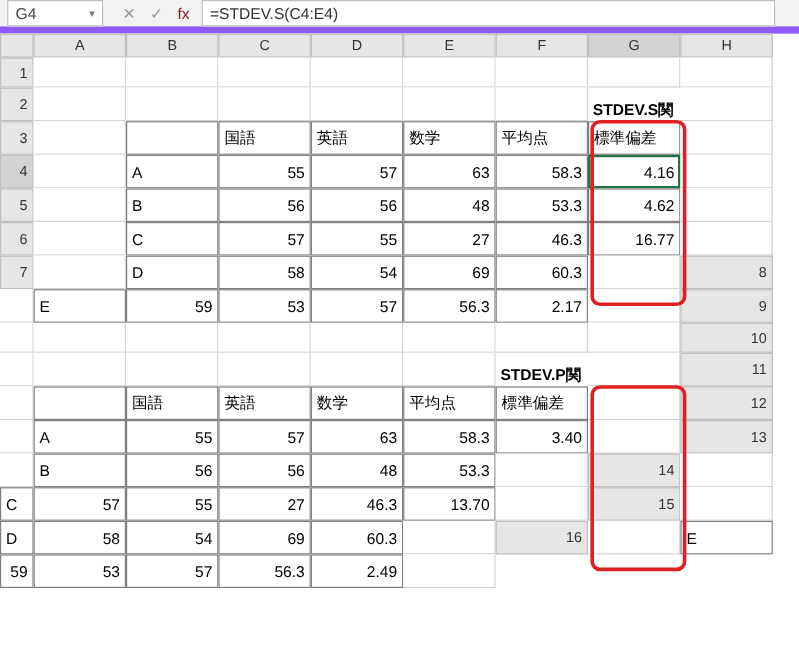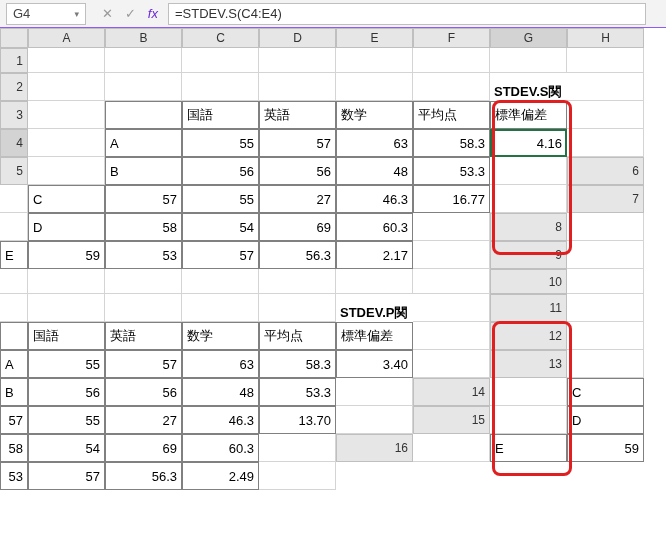--- a/index.html
+++ b/index.html
@@ -9,21 +9,21 @@
     background: #fff;
     width: 666px;
     height: 550px;
     overflow: hidden;
     user-select: none;
   }
   .top-bar {
     display: flex;
     align-items: center;
     height: 28px;
-    border-bottom: 1px solid #8b5cf6;
+    border-bottom: 6px solid #8b5cf6;
     background: #f3f3f3;
   }
   .name-box {
     width: 80px;
     height: 22px;
     margin: 0 6px;
     background: #fff;
     border: 1px solid #bfbfbf;
     display: flex;
     align-items: center;
@@ -35,21 +35,21 @@
     font-size: 9px;
     color: #7a7a7a;
   }
   .fb-icons {
     display: flex;
     align-items: center;
     gap: 12px;
     padding: 0 10px;
     color: #999;
   }
-  .fb-icons .fx { font-style: italic; color: #6d28d9; }
+  .fb-icons .fx { color: #7f1d1d; }
   .formula-bar {
     flex: 1;
     height: 22px;
     background: #fff;
     border: 1px solid #bfbfbf;
     margin-right: 20px;
     display: flex;
     align-items: center;
     padding: 0 6px;
     color: #333;
@@ -159,20 +159,21 @@
       <div class="cell num tb">58.3</div>
       <div class="cell num tb active">4.16</div>
       <div class="cell"></div>
       <div class="rowhdr">5</div>
       <div class="cell"></div>
       <div class="cell txt-l tb">B</div>
       <div class="cell num tb">56</div>
       <div class="cell num tb">56</div>
       <div class="cell num tb">48</div>
       <div class="cell num tb">53.3</div>
+      <div class="cell num tb">4.62</div>
       <div class="cell"></div>
       <div class="rowhdr">6</div>
       <div class="cell"></div>
       <div class="cell txt-l tb">C</div>
       <div class="cell num tb">57</div>
       <div class="cell num tb">55</div>
       <div class="cell num tb">27</div>
       <div class="cell num tb">46.3</div>
       <div class="cell num tb">16.77</div>
       <div class="cell"></div>

